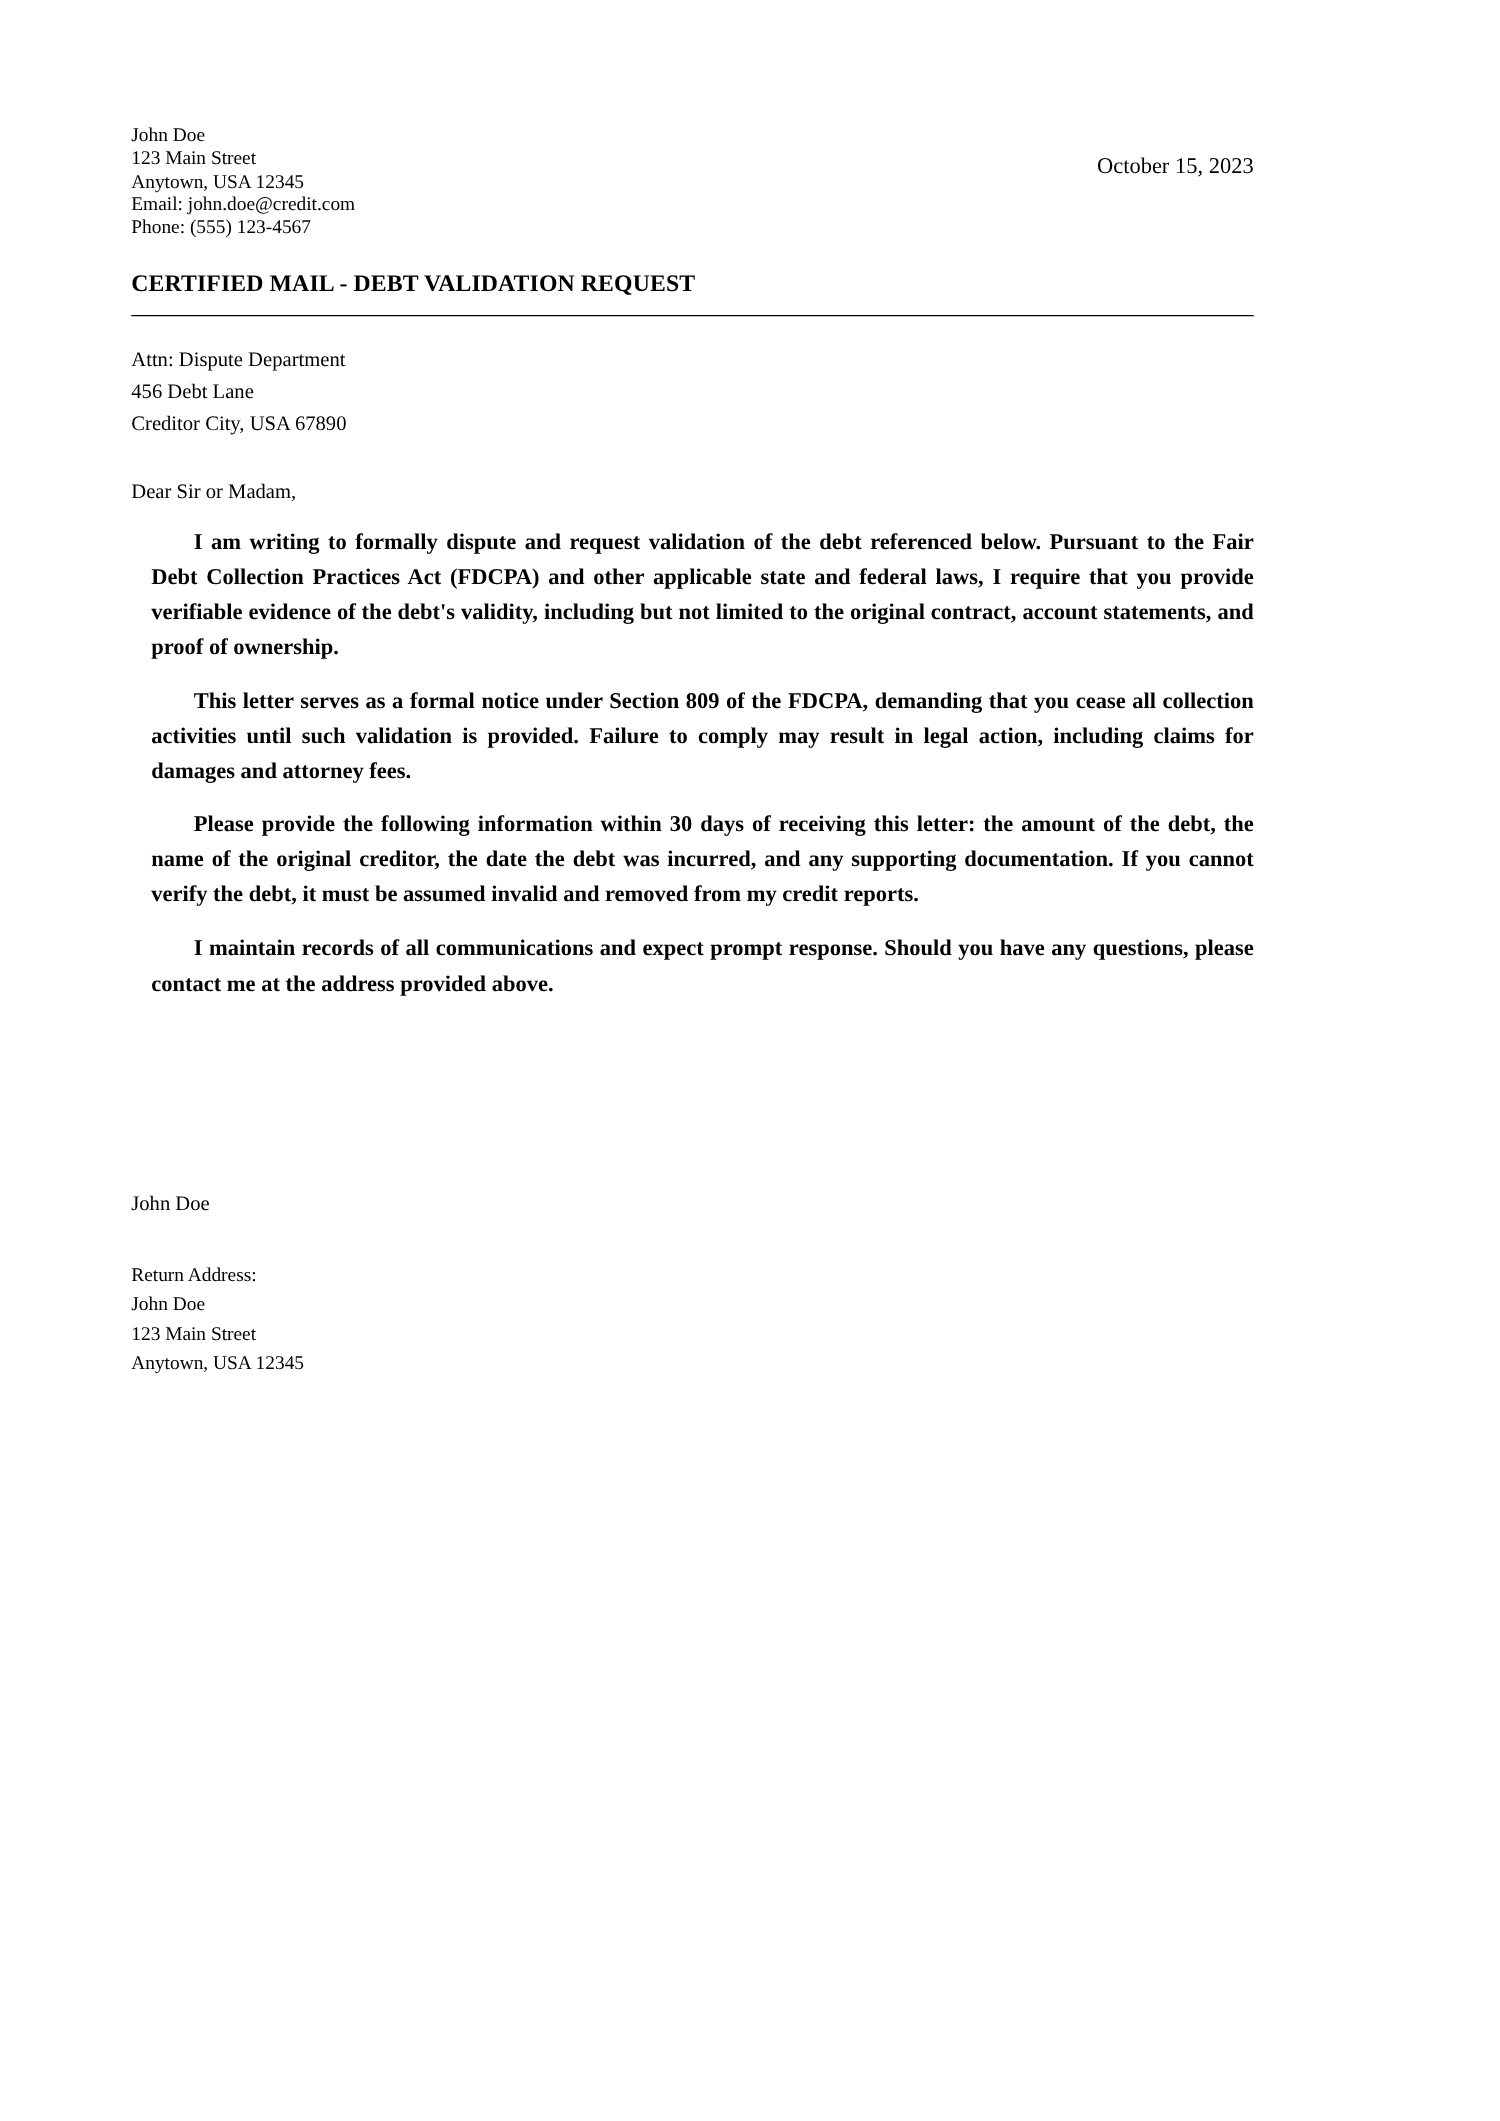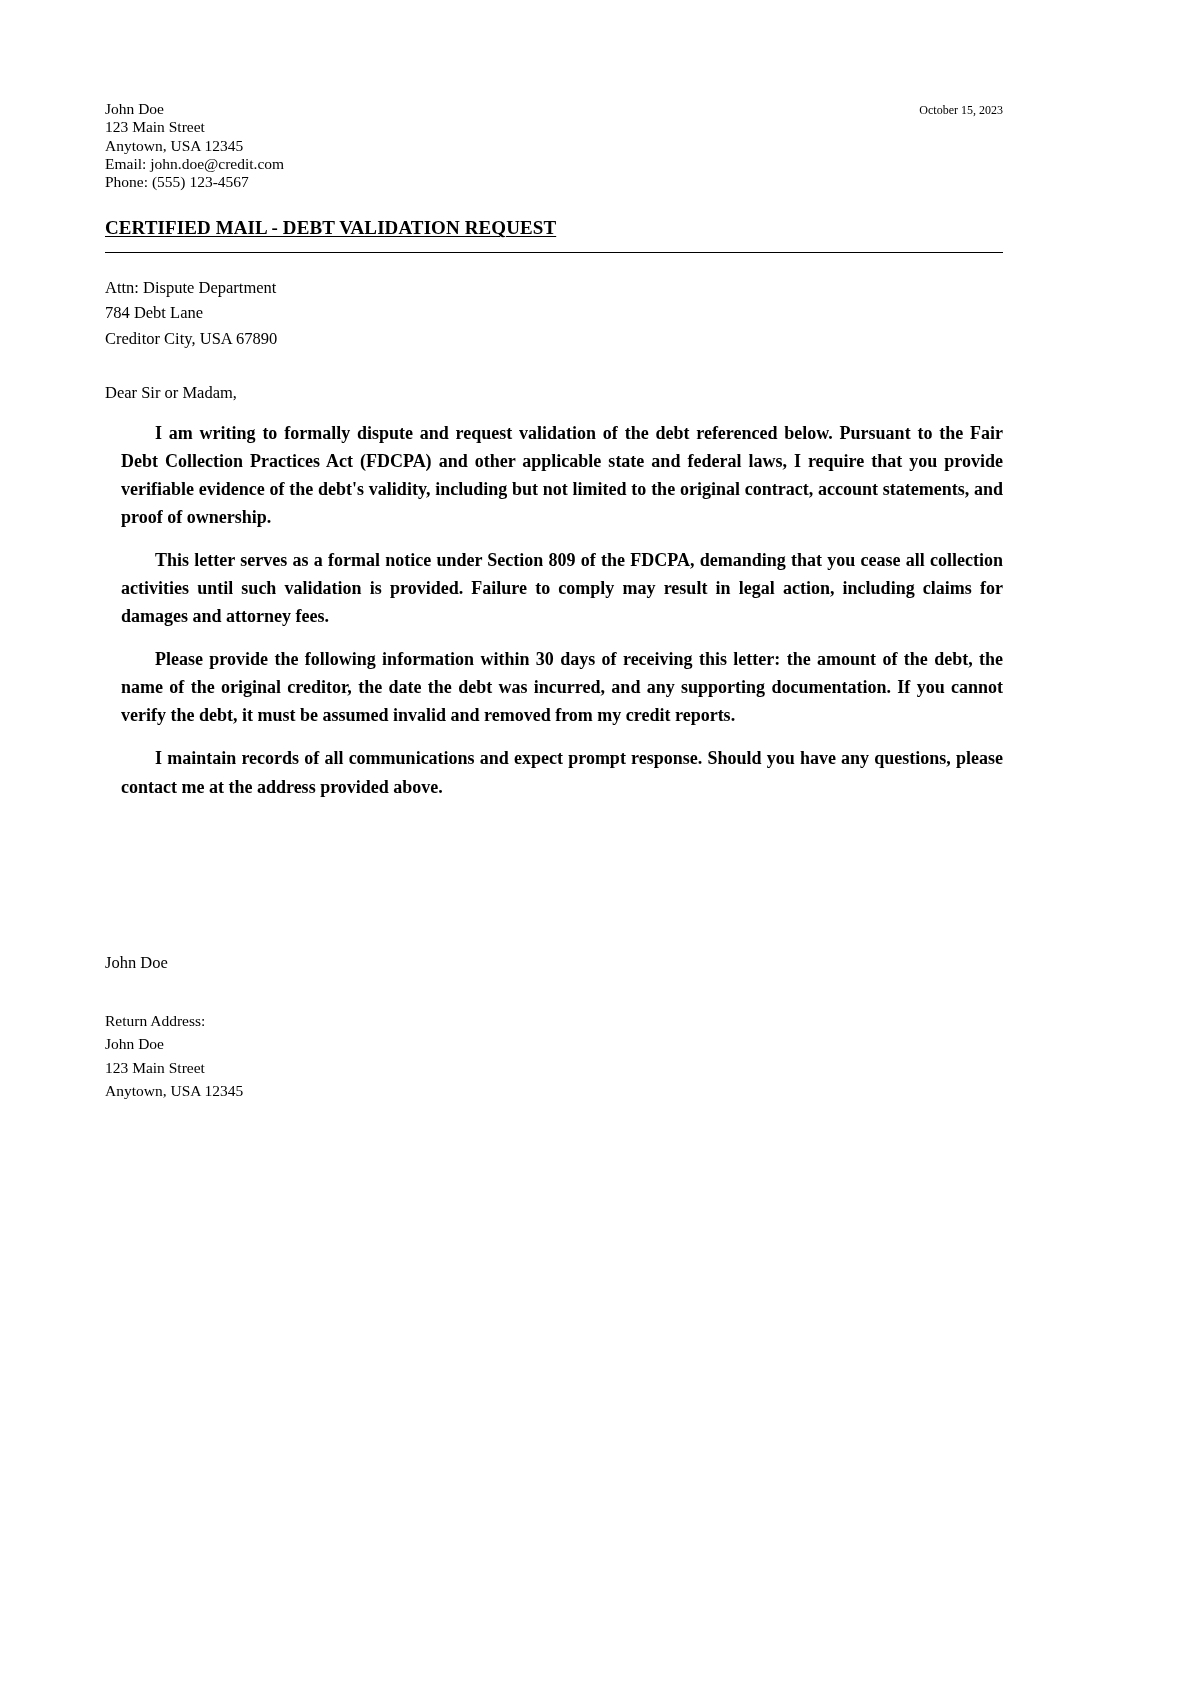--- a/index.html
+++ b/index.html
@@ -33,31 +33,30 @@
   }
   .sender-block {
     font-size: 15.5px;
     line-height: 1.18;
     white-space: nowrap;
   }
   .sender-line { display: block; }
   .letter-date {
     position: absolute;
     right: 0;
-    top: 3px;
-    font-size: 12px;
+    top: 22px;
+    font-size: 18px;
     white-space: nowrap;
   }
 
   
   .doc-title {
     margin-top: 26px;
     font-size: 19px;
     font-weight: bold;
-    text-decoration: underline;
     text-underline-offset: 2px;
     letter-spacing: 0.1px;
   }
   .title-rule {
     margin-top: 13px;
     border: 0;
     border-top: 1.4px solid #000;
     width: 100%;
   }
 
@@ -122,21 +121,21 @@
         <span class="sender-line">Phone: (555) 123-4567</span>
       </div>
       <div class="letter-date">October 15, 2023</div>
     </div>
 
     <div class="doc-title">CERTIFIED MAIL - DEBT VALIDATION REQUEST</div>
     <hr class="title-rule">
 
     <div class="recipient-block">
       <span class="recipient-line">Attn: Dispute Department</span>
-      <span class="recipient-line">784 Debt Lane</span>
+      <span class="recipient-line">456 Debt Lane</span>
       <span class="recipient-line">Creditor City, USA 67890</span>
     </div>
 
     <div class="salutation">Dear Sir or Madam,</div>
 
     <div class="body-paragraphs">
       <p class="body-par">I am writing to formally dispute and request validation of the debt referenced below. Pursuant to the Fair Debt Collection Practices Act (FDCPA) and other applicable state and federal laws, I require that you provide verifiable evidence of the debt's validity, including but not limited to the original contract, account statements, and proof of ownership.</p>
       <p class="body-par">This letter serves as a formal notice under Section 809 of the FDCPA, demanding that you cease all collection activities until such validation is provided. Failure to comply may result in legal action, including claims for damages and attorney fees.</p>
       <p class="body-par">Please provide the following information within 30 days of receiving this letter: the amount of the debt, the name of the original creditor, the date the debt was incurred, and any supporting documentation. If you cannot verify the debt, it must be assumed invalid and removed from my credit reports.</p>
       <p class="body-par">I maintain records of all communications and expect prompt response. Should you have any questions, please contact me at the address provided above.</p>

